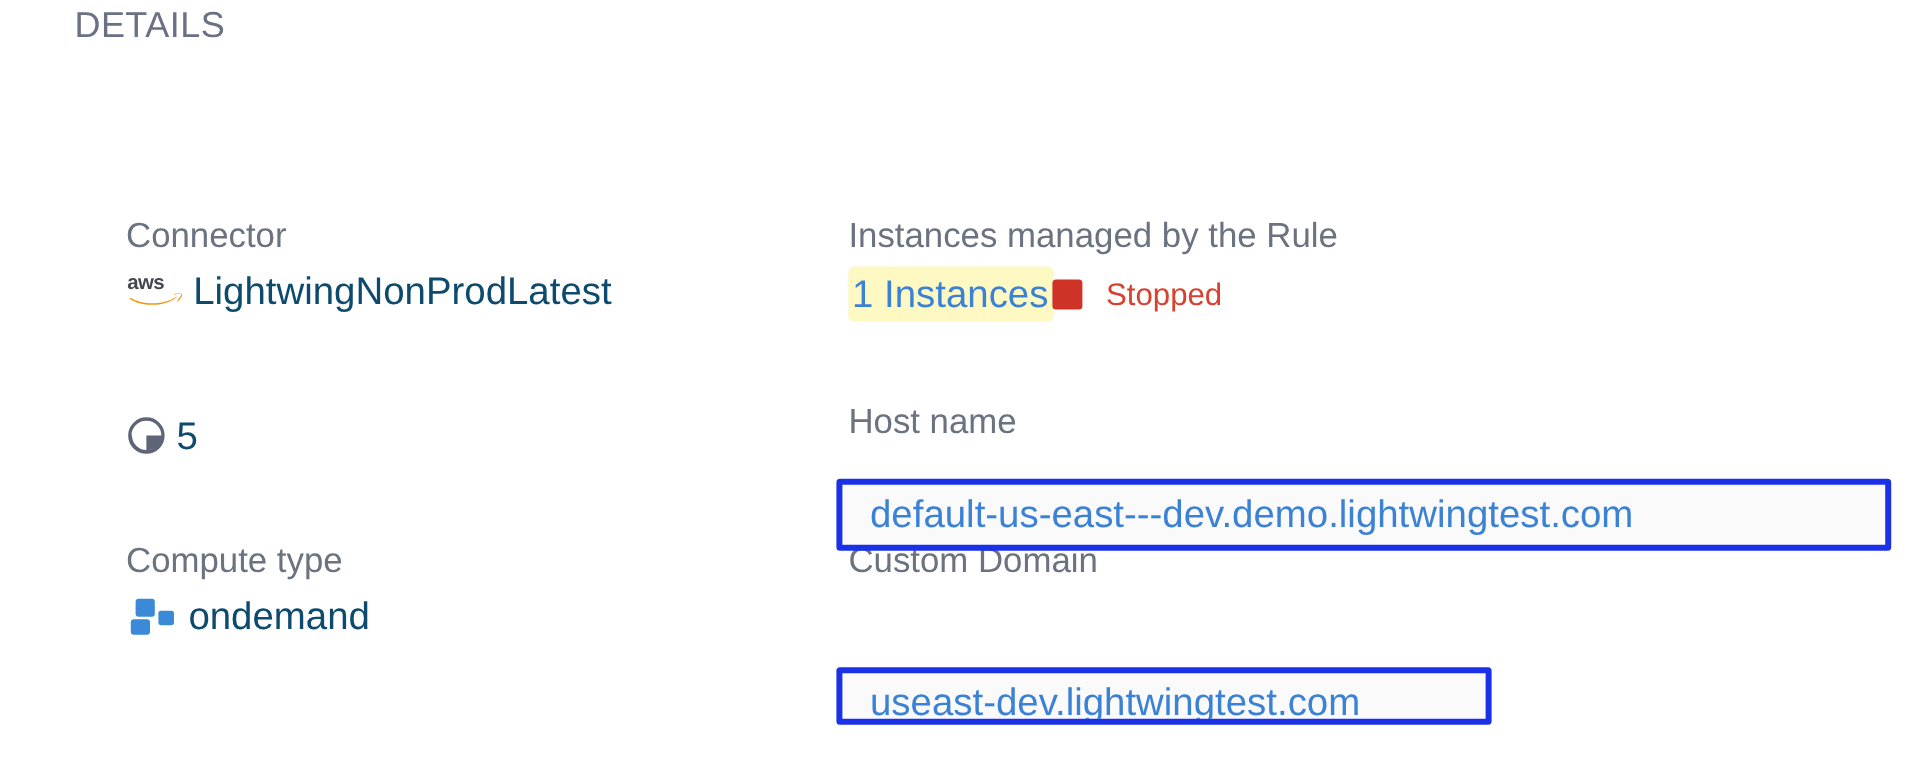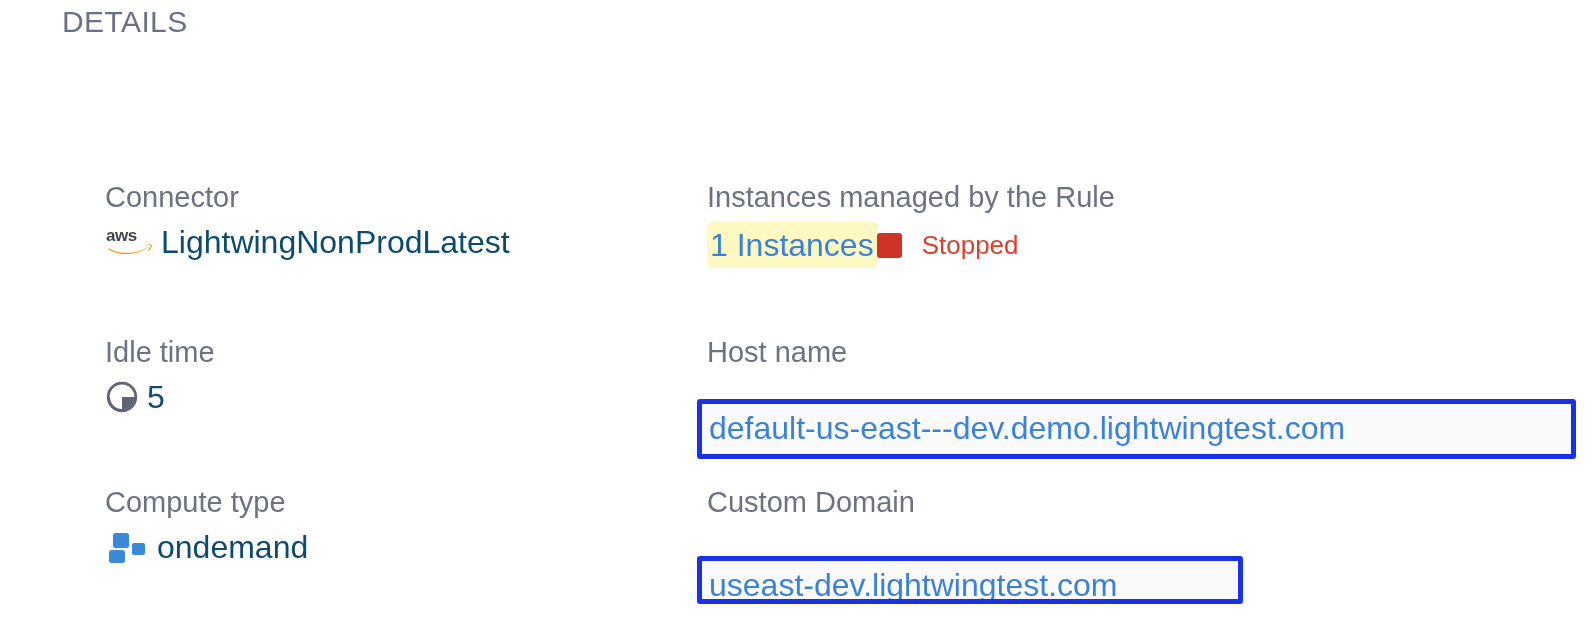--- a/index.html
+++ b/index.html
@@ -141,21 +141,21 @@
     border-radius: 3px;
     box-sizing: border-box;
     background: transparent;
   }
   .domain-value {
     font-size: 32px;
     line-height: 40px;
     color: #3b82d6;
     background: #fafafb;
     border-radius: 4px;
-    padding: 5px 7px;
+    padding: 5px 23px;
     white-space: nowrap;
     cursor: pointer;
     display: inline-block;
   }
   .hostname-wrap  { position: absolute; left: 697px; top: 399px; width: 879px; height: 60px; }
   .customdom-wrap { position: absolute; left: 697px; top: 556px; width: 546px; height: 48px; }
   .hostname-wrap .domain-value,
   .customdom-wrap .domain-value {
     position: absolute;
     left: 5px;
@@ -199,21 +199,20 @@
           <span class="status-text">Stopped</span>
         </div>
       </div>
     </div>
 
     <div class="row-gap-1"></div>
 
     <div class="field-row">
 
       <div class="col-left field">
-        <div class="field-label">Idle time</div>
         <div class="field-value">
           <span class="icon clock-icon">
             <svg viewBox="0 0 34 34" width="34" height="34" aria-hidden="true">
               <circle cx="17" cy="17" r="13.6" fill="none" stroke="#5f6577" stroke-width="3.2"></circle>
               <path d="M17 17 L17 4.6 A12.4 12.4 0 0 1 29.4 17 Z" fill="#ffffff"></path>
               <path d="M17 17 L29.4 17 A12.4 12.4 0 0 1 17 29.4 Z" fill="#5f6577"></path>
               <path d="M17 17 L17 4.6 A12.4 12.4 0 0 0 4.6 17 Z" fill="#ffffff"></path>
             </svg>
           </span>
           <span>5</span>

